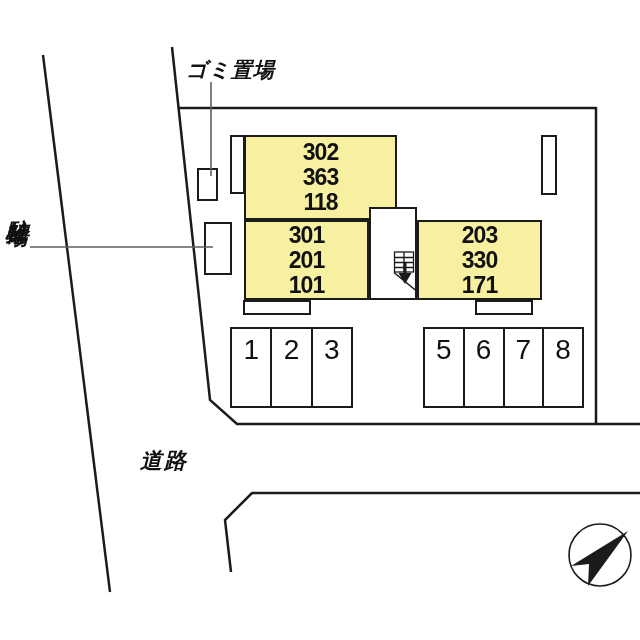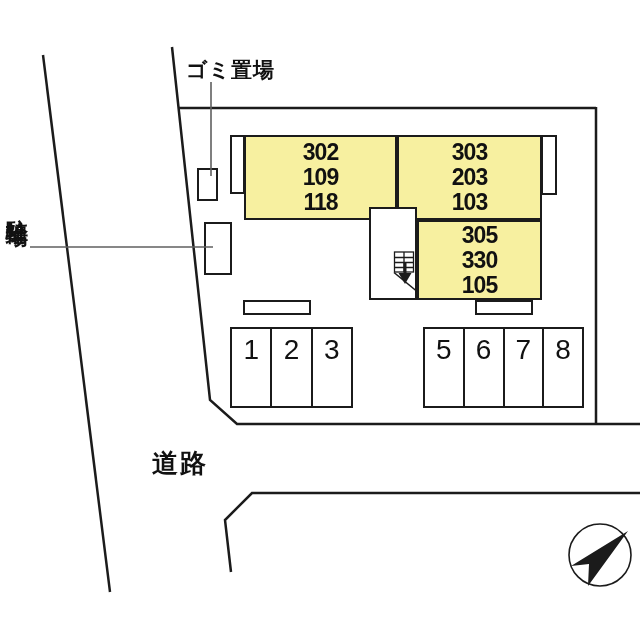--- a/index.html
+++ b/index.html
@@ -18,25 +18,25 @@
   .box{position:absolute;box-sizing:border-box;border:2px solid var(--line);background:var(--bg);}
   .room{position:absolute;box-sizing:border-box;border:2px solid var(--line);
     background:var(--room-fill);display:flex;flex-direction:column;
     align-items:center;justify-content:center;}
   .unit{font-size:23px;line-height:25px;font-weight:600;letter-spacing:-1px;text-align:center;}
   .stall-row{position:absolute;box-sizing:border-box;border:2px solid var(--line);
     display:flex;background:var(--bg);}
   .stall{flex:1;box-sizing:border-box;text-align:center;padding-top:5px;
     font-size:28px;font-weight:400;}
   .stall + .stall{border-left:2px solid var(--line);}
-  .lbl{position:absolute;font-weight:600;white-space:nowrap;}
+  .lbl{position:absolute;font-weight:600;white-space:nowrap;font-style:italic;}
   .lbl-garbage{left:186px;top:56px;font-size:21px;letter-spacing:1px;}
   .lbl-bike{left:2px;top:201px;font-size:22px;letter-spacing:3px;
     writing-mode:vertical-rl;text-orientation:upright;}
-  .lbl-road{left:152px;top:446px;font-size:26px;letter-spacing:2px;}
+  .lbl-road{left:140px;top:446px;font-size:22px;letter-spacing:2px;}
   svg.overlay{position:absolute;left:0;top:0;pointer-events:none;}
   .ln{stroke:var(--line);stroke-width:2.5;fill:none;stroke-linecap:butt;}
   .ln-thin{stroke:var(--line);stroke-width:1.3;fill:none;}
   .leader{stroke:var(--leader);stroke-width:1.6;fill:none;}
   .blackfill{fill:var(--line);stroke:none;}
 </style>
 </head>
 <body>
 
 <div class="plan">
@@ -45,32 +45,32 @@
 
   <div class="box" style="left:204px;top:222px;width:28px;height:53px"></div>
 
   <div class="box" style="left:230px;top:135px;width:15px;height:59px"></div>
   <div class="box" style="left:541px;top:135px;width:16px;height:60px"></div>
   <div class="box" style="left:243px;top:300px;width:68px;height:15px"></div>
   <div class="box" style="left:475px;top:300px;width:58px;height:15px"></div>
 
   <div class="room" style="left:244px;top:135px;width:153px;height:85px">
     <div class="unit">302</div>
-    <div class="unit">109</div>
+    <div class="unit">363</div>
     <div class="unit">118</div>
   </div>
-  <div class="room" style="left:397px;top:135px;width:145px;height:85px">
-    <div class="unit">303</div>
-    <div class="unit">203</div>
-    <div class="unit">103</div>
+  <div class="room" style="left:244px;top:220px;width:125px;height:80px">
+    <div class="unit">301</div>
+    <div class="unit">201</div>
+    <div class="unit">101</div>
   </div>
   <div class="room" style="left:417px;top:220px;width:125px;height:80px">
-    <div class="unit">305</div>
+    <div class="unit">203</div>
     <div class="unit">330</div>
-    <div class="unit">105</div>
+    <div class="unit">171</div>
   </div>
 
   <div class="box" style="left:369px;top:207px;width:48px;height:93px"></div>
 
   <div class="stall-row" style="left:230px;top:327px;width:123px;height:81px">
     <div class="stall">1</div>
     <div class="stall">2</div>
     <div class="stall">3</div>
   </div>
 

